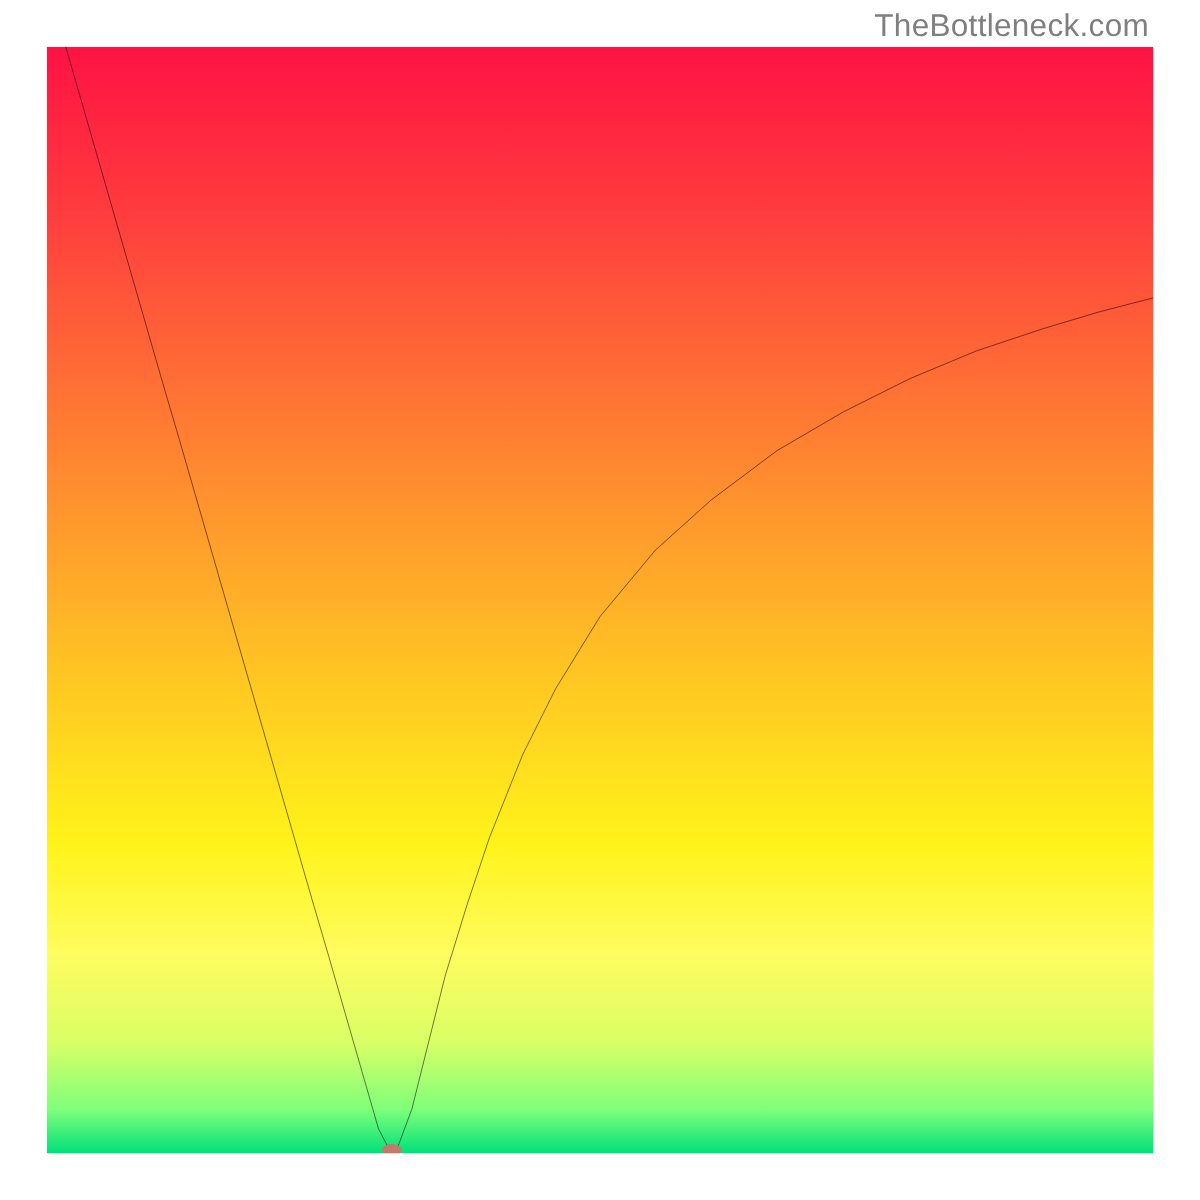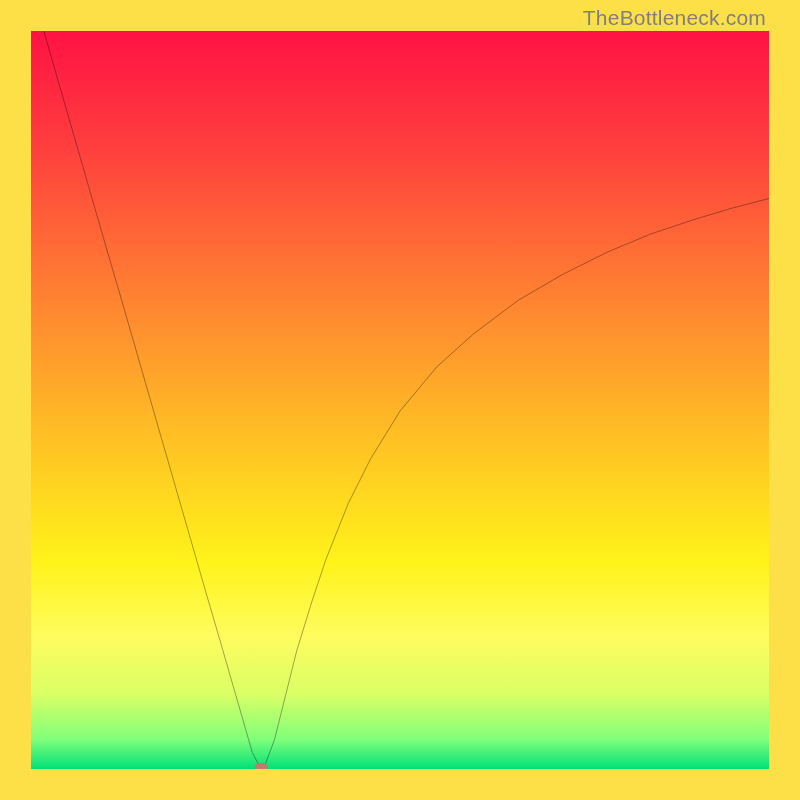--- a/index.html
+++ b/index.html
@@ -10,21 +10,21 @@
     background: #000;
     font-family: Arial, Helvetica, sans-serif;
     overflow: hidden;
   }
   .frame {
     position: absolute;
     left: 0;
     top: 0;
     width: 800px;
     height: 800px;
-    background: #fde047;
+    background: #ffffff;
   }
   .plot {
     position: absolute;
     left: 31px;
     top: 31px;
     width: 738px;
     height: 738px;
     overflow: hidden;
   }
   .gradient-bg {

